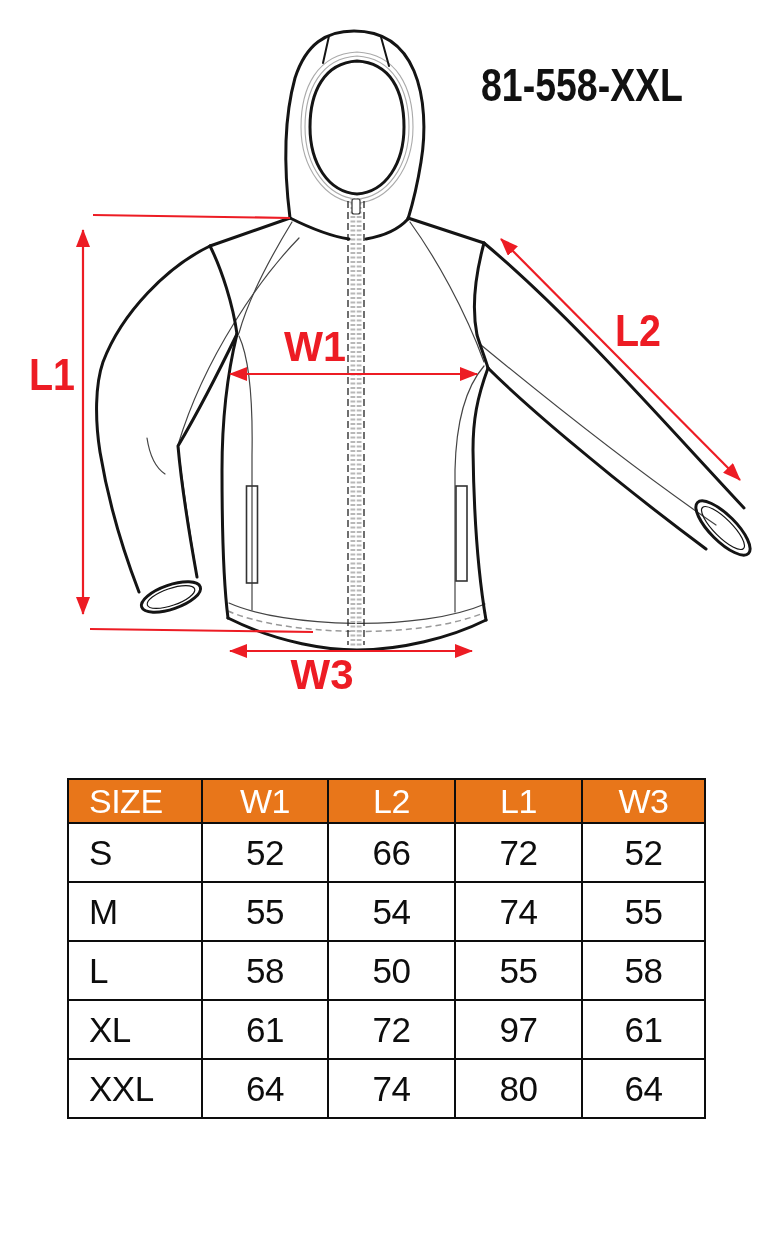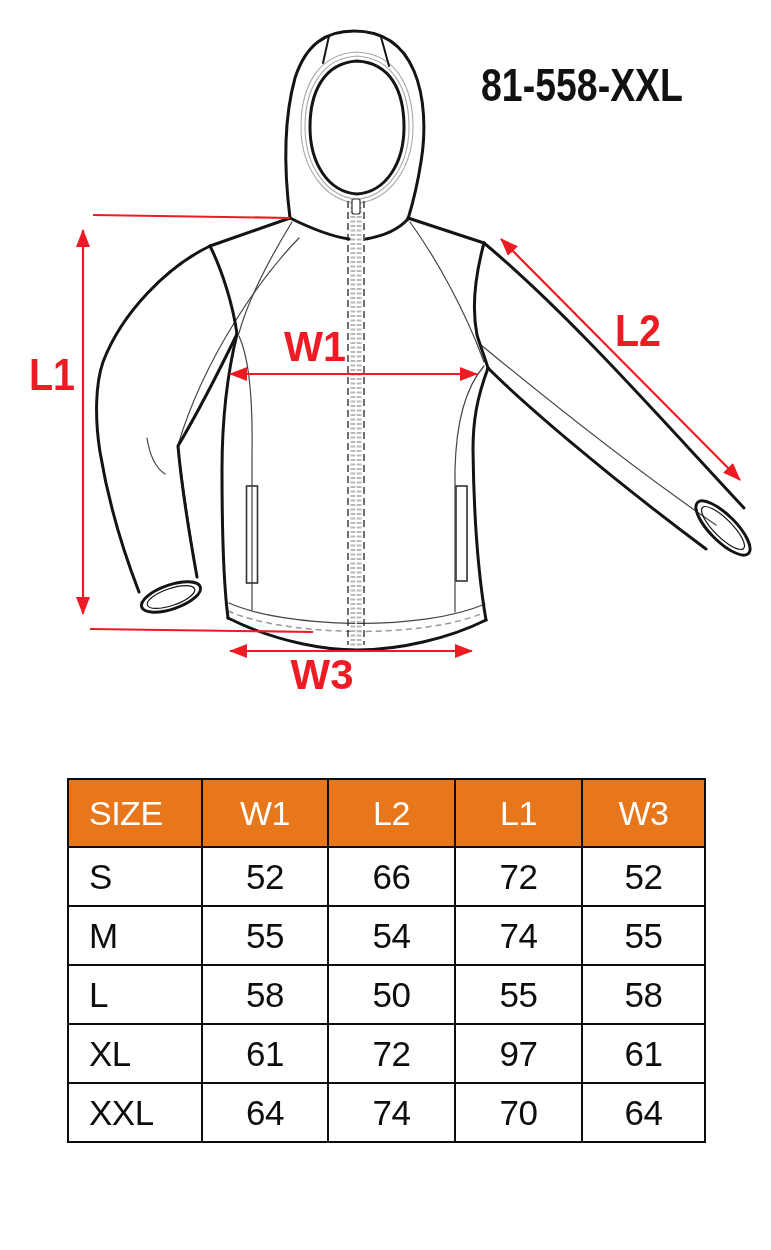--- a/index.html
+++ b/index.html
@@ -19,21 +19,21 @@
     font-size:35px;font-weight:400;color:#0d0d0d;
     padding:0;text-align:center;vertical-align:middle;
     background:#ffffff;
   }
   .size-table th{
     background:#E8761A;color:#ffffff;font-size:34px;
   }
   .size-table th.first,.size-table td.first{
     text-align:left;padding-left:20px;
   }
-  .size-table tr.hdr{height:68px;}
+  .size-table tr.hdr{height:44px;}
   .size-table tr.row{height:59px;}
 </style>
 </head>
 <body>
 
 <div class="canvas">
 
   <svg class="jacket" width="771" height="745" viewBox="0 0 771 745">
     <defs>
       <marker id="ah" markerUnits="userSpaceOnUse" markerWidth="20" markerHeight="14" refX="17" refY="7" orient="auto-start-reverse">
@@ -165,19 +165,19 @@
       <td class="first">XL</td>
       <td>61</td>
       <td>72</td>
       <td>97</td>
       <td>61</td>
     </tr>
     <tr class="row">
       <td class="first">XXL</td>
       <td>64</td>
       <td>74</td>
-      <td>70</td>
+      <td>80</td>
       <td>64</td>
     </tr>
   </tbody>
     </table>
 
 </div>
 
 </body></html>

